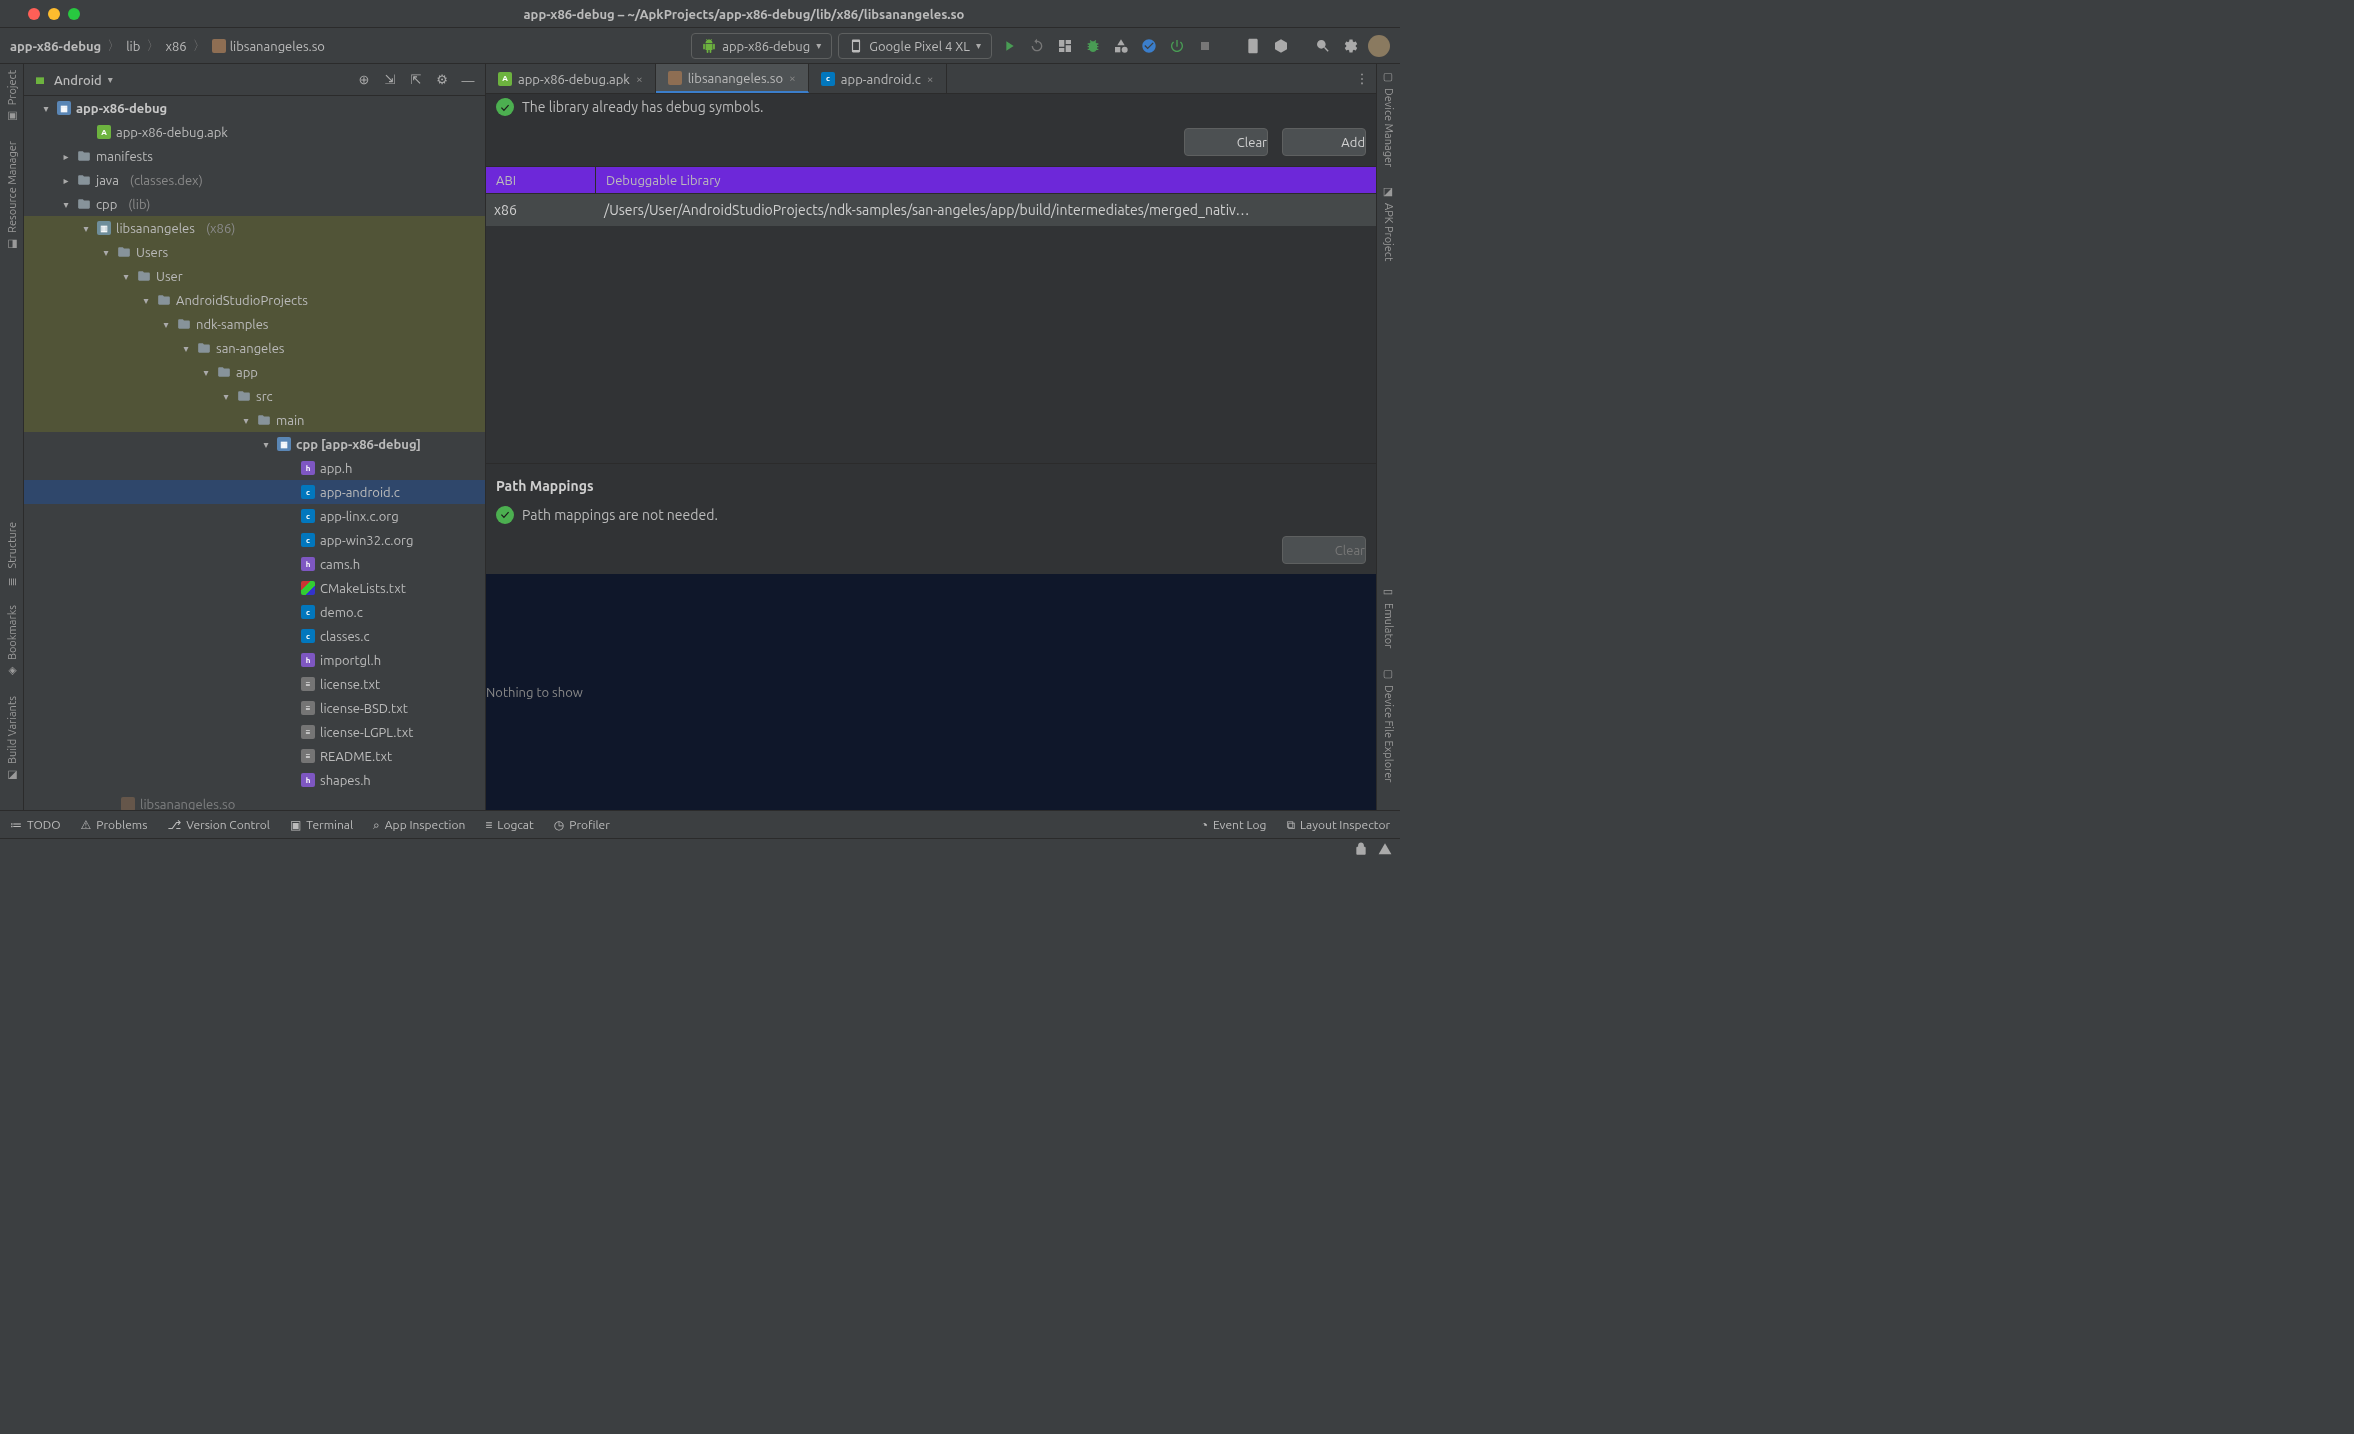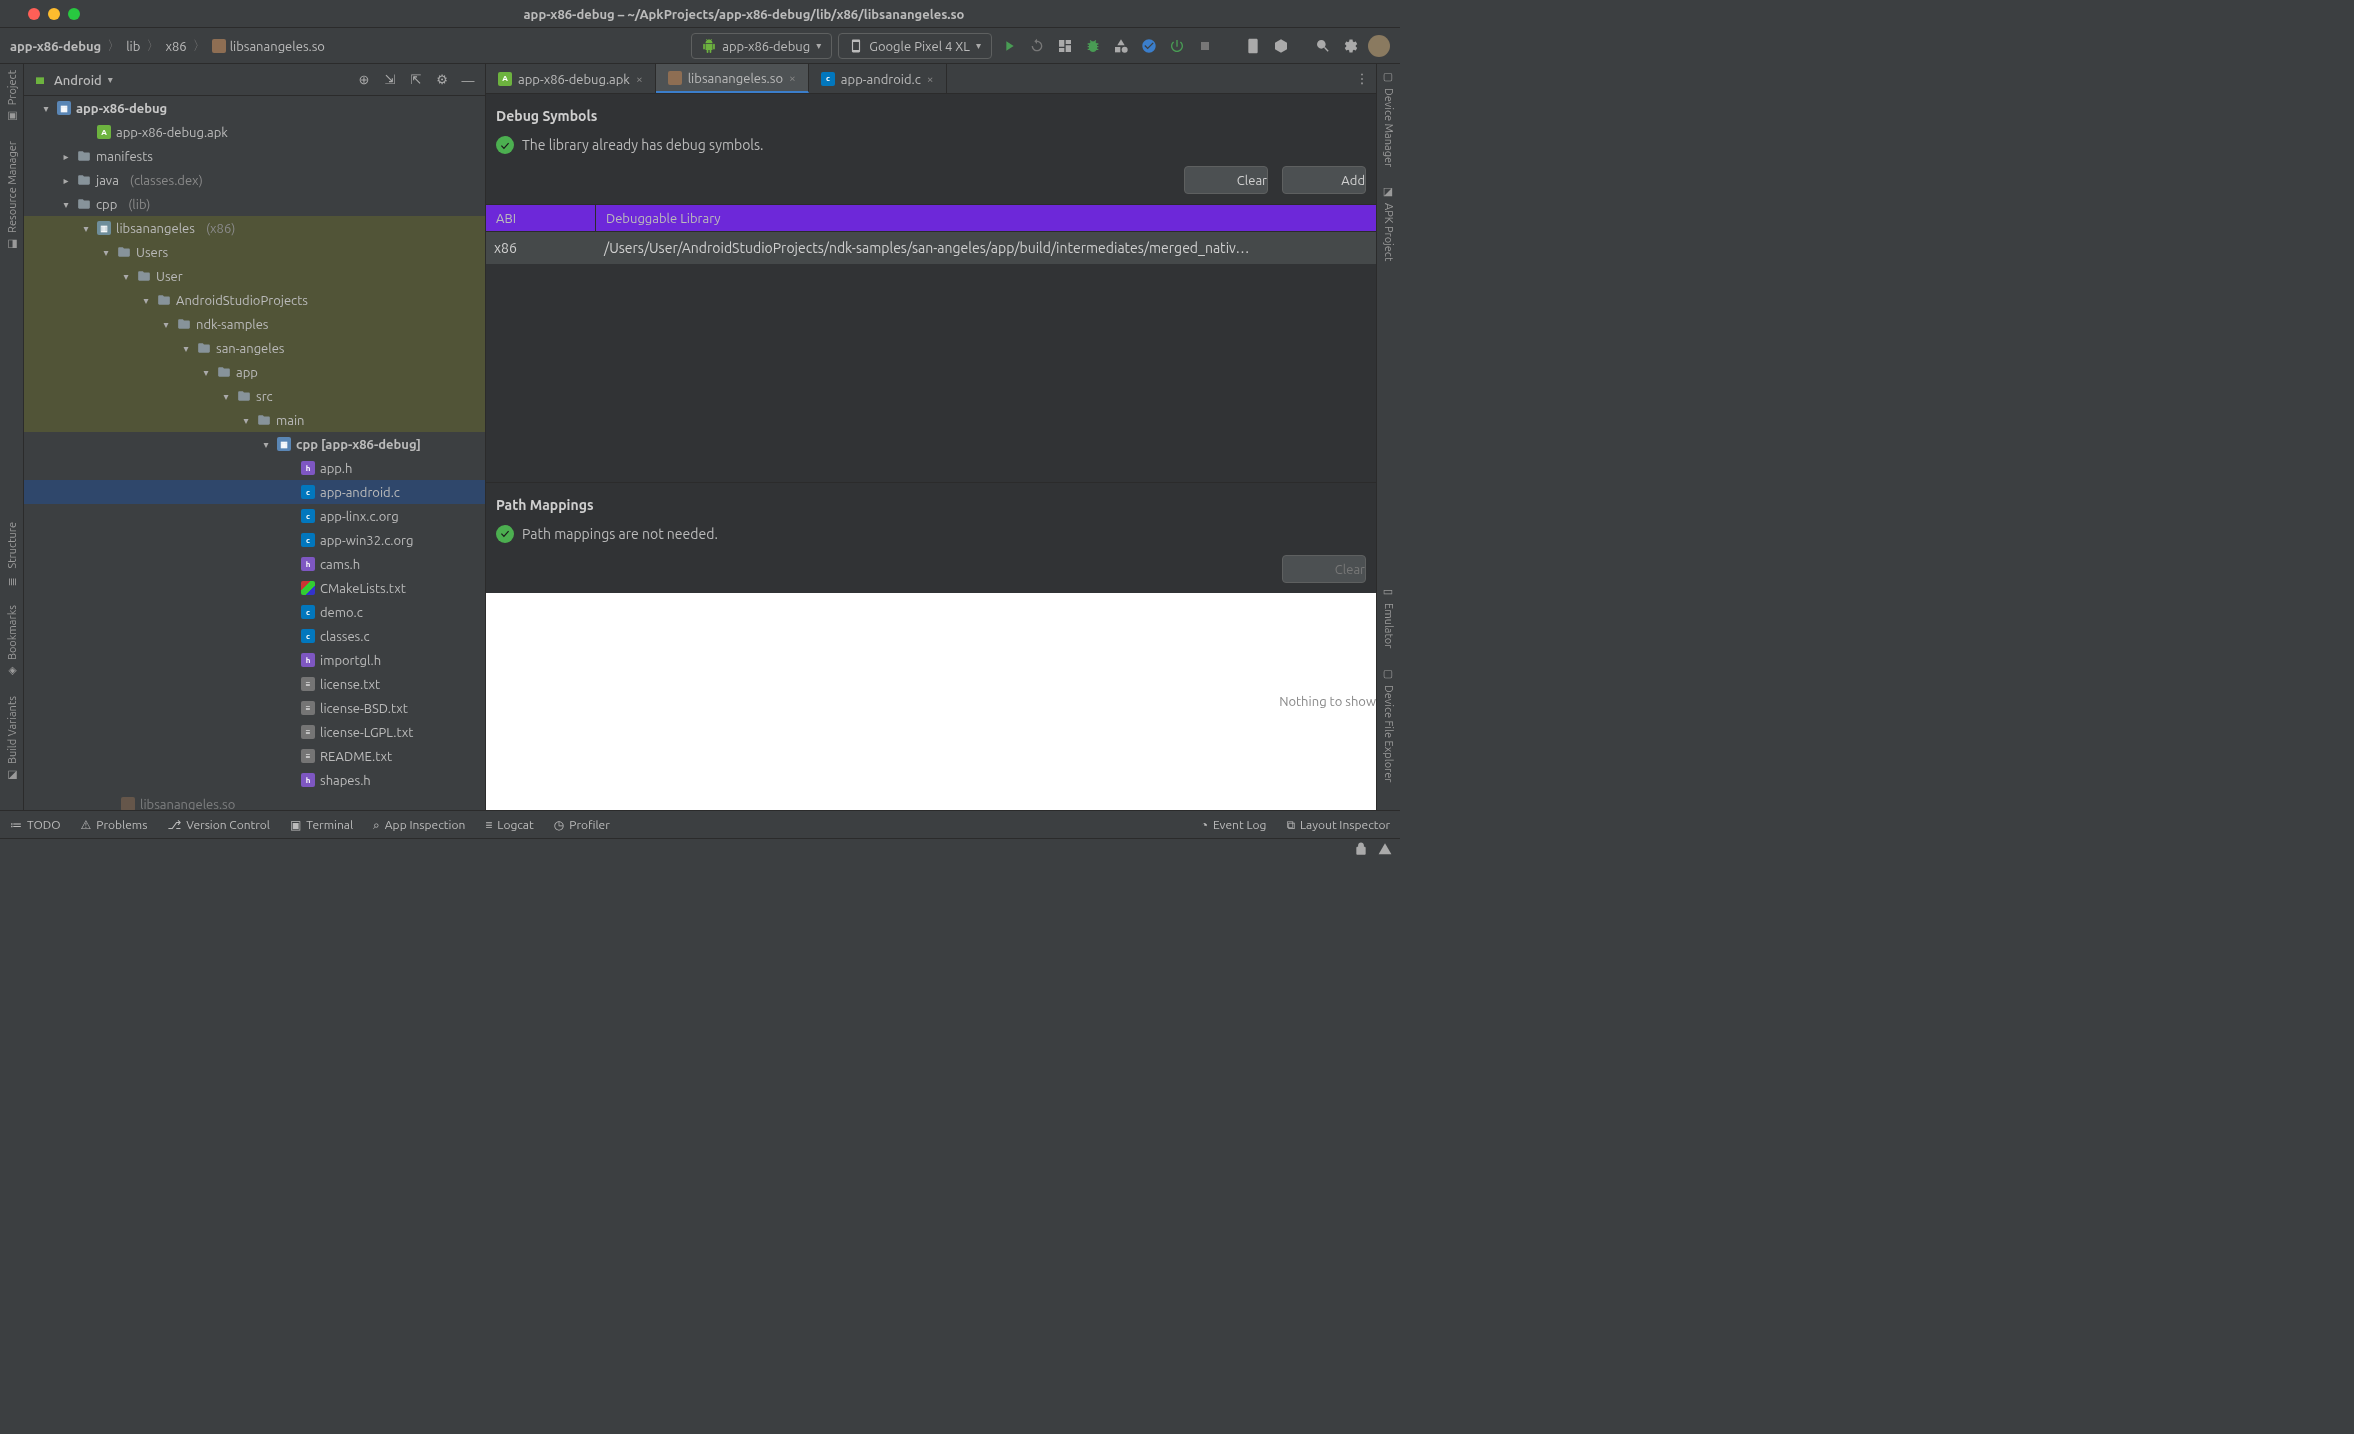--- a/index.html
+++ b/index.html
@@ -180,21 +180,21 @@
   display:flex; height:32px; background:#45494a;
 }
 .table-row .col1 { width:110px; padding-left:8px; display:flex; align-items:center; color:#d0d0d0; font-size:14px;}
 .table-row .col2 { flex:1; padding-left:8px; display:flex; align-items:center; color:#d0d0d0; overflow:hidden; text-overflow:ellipsis; white-space:nowrap; font-size:14px;}
 .table-filler { flex:1; background:#313335; }
 
 .section2 { border-top: 1px solid #2b2b2b; }
 .pm-table-head { display:flex; height:28px; background:#3c3f41; border-top:1px solid #2b2b2b; border-bottom:1px solid #2b2b2b;}
 .pm-table-head .pcol1 { width: 50%; padding-left:10px; border-right:1px solid #2b2b2b; display:flex; align-items:center;}
 .pm-table-head .pcol2 { flex:1; padding-left:10px; display:flex; align-items:center;}
-.nothing-row { flex:1; display:flex; align-items:center; justify-content:flex-end; color:#888; background:#ffffff;}
+.nothing-row { flex:1; display:flex; align-items:center; justify-content:flex-start; color:#888; background:#0f172a;}
 
 
 .bottombar {
   height:28px; background:#3c3f41; border-top:1px solid #2b2b2b;
   display:flex; align-items:center; gap:20px; padding:0 10px; font-size:12px; color:#bbbbbb;
 }
 .bottombar .bspacer { flex:1; }
 .bottombar .bitem { display:flex; align-items:center; gap:5px; }
 
 
@@ -611,21 +611,20 @@
         <span class="fileicon fi-c">c</span>
         <span>app-android.c</span>
         <span class="close">×</span>
       </div>
       <div class="tab-spacer"></div>
       <div class="tab-menu">⋮</div>
     </div>
 
     <div class="content">
 
-      <div class="section-title">Debug Symbols</div>
       <div class="status-row">
         <div class="checkmark">✓</div>
         <span>The library already has debug symbols.</span>
       </div>
       <div class="btn-row">
         <div class="btn">
             <span>Clear</span>
           </div>
         <div class="btn">
             <span>Add</span>

